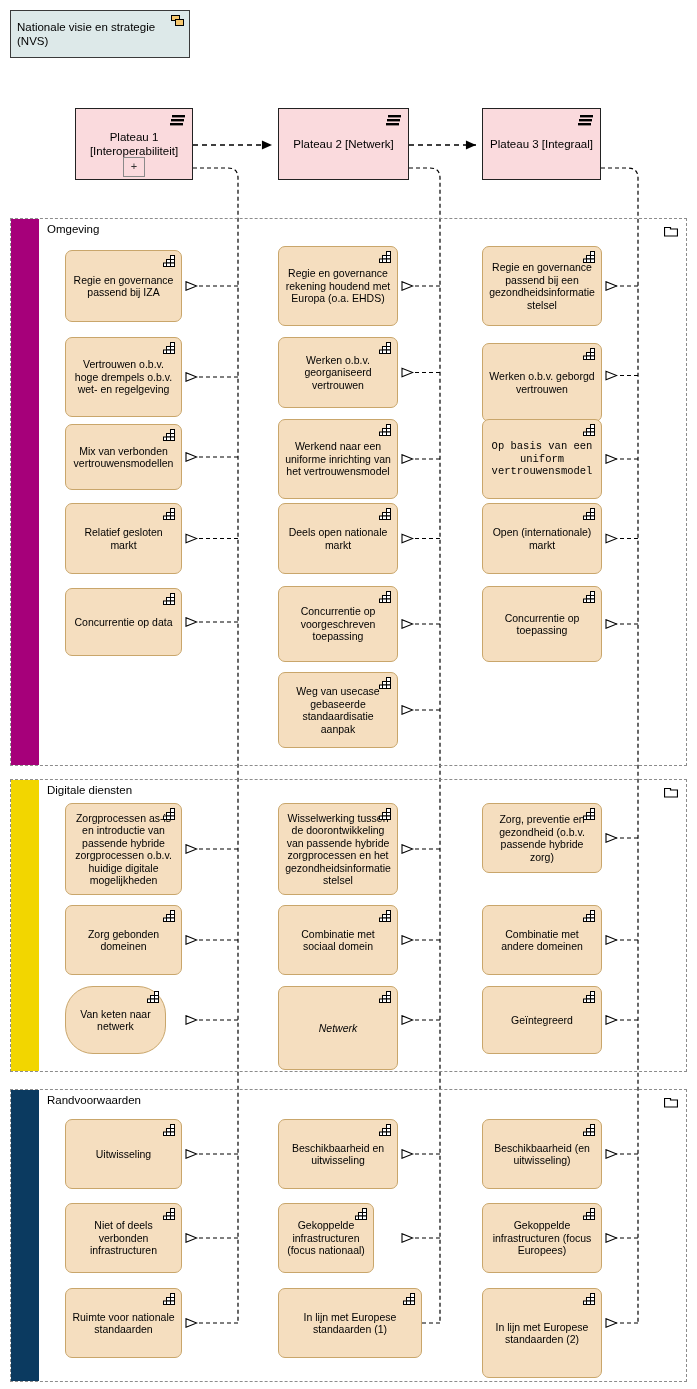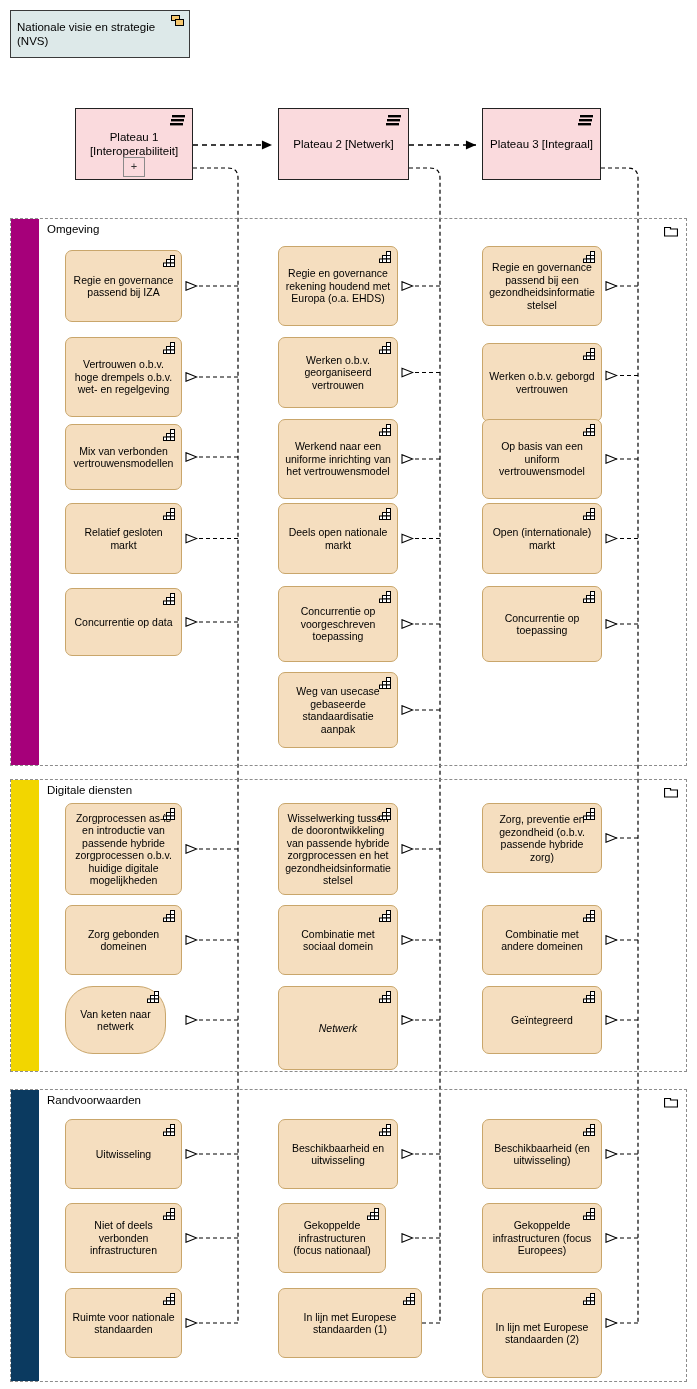--- a/index.html
+++ b/index.html
@@ -281,21 +281,21 @@
       <span class="etxt">Werken o.b.v. geborgd vertrouwen</span>
       <svg class="cap-icon" viewBox="0 0 13 12">
         <rect x="7.5" y="0.5" width="4" height="4" fill="#fff" stroke="#000" stroke-width="1"></rect>
         <rect x="7.5" y="4.5" width="4" height="3.5" fill="#fff" stroke="#000" stroke-width="1"></rect>
         <rect x="3.5" y="4.5" width="4" height="3.5" fill="#fff" stroke="#000" stroke-width="1"></rect>
         <rect x="7.5" y="8" width="4" height="3.5" fill="#fff" stroke="#000" stroke-width="1"></rect>
         <rect x="3.5" y="8" width="4" height="3.5" fill="#fff" stroke="#000" stroke-width="1"></rect>
         <rect x="0.5" y="8" width="3" height="3.5" fill="#fff" stroke="#000" stroke-width="1"></rect>
       </svg>
     </div>
-    <div class="abs elem" style="left: 482px; top: 419px; width: 120px; height: 80px;">
+    <div class="abs elem" style="left: 482px; top: 419px; width: 120px; height: 80px; font-family: Liberation Mono, monospace;">
       <span class="etxt">Op basis van een uniform vertrouwensmodel</span>
       <svg class="cap-icon" viewBox="0 0 13 12">
         <rect x="7.5" y="0.5" width="4" height="4" fill="#fff" stroke="#000" stroke-width="1"></rect>
         <rect x="7.5" y="4.5" width="4" height="3.5" fill="#fff" stroke="#000" stroke-width="1"></rect>
         <rect x="3.5" y="4.5" width="4" height="3.5" fill="#fff" stroke="#000" stroke-width="1"></rect>
         <rect x="7.5" y="8" width="4" height="3.5" fill="#fff" stroke="#000" stroke-width="1"></rect>
         <rect x="3.5" y="8" width="4" height="3.5" fill="#fff" stroke="#000" stroke-width="1"></rect>
         <rect x="0.5" y="8" width="3" height="3.5" fill="#fff" stroke="#000" stroke-width="1"></rect>
       </svg>
     </div>
@@ -471,21 +471,21 @@
       <span class="etxt">Beschikbaarheid en uitwisseling</span>
       <svg class="cap-icon" viewBox="0 0 13 12">
         <rect x="7.5" y="0.5" width="4" height="4" fill="#fff" stroke="#000" stroke-width="1"></rect>
         <rect x="7.5" y="4.5" width="4" height="3.5" fill="#fff" stroke="#000" stroke-width="1"></rect>
         <rect x="3.5" y="4.5" width="4" height="3.5" fill="#fff" stroke="#000" stroke-width="1"></rect>
         <rect x="7.5" y="8" width="4" height="3.5" fill="#fff" stroke="#000" stroke-width="1"></rect>
         <rect x="3.5" y="8" width="4" height="3.5" fill="#fff" stroke="#000" stroke-width="1"></rect>
         <rect x="0.5" y="8" width="3" height="3.5" fill="#fff" stroke="#000" stroke-width="1"></rect>
       </svg>
     </div>
-    <div class="abs elem" style="left: 278px; top: 1203px; width: 108px; height: 70px;">
+    <div class="abs elem" style="left: 278px; top: 1203px; width: 96px; height: 70px;">
       <span class="etxt">Gekoppelde infrastructuren (focus nationaal)</span>
       <svg class="cap-icon" viewBox="0 0 13 12">
         <rect x="7.5" y="0.5" width="4" height="4" fill="#fff" stroke="#000" stroke-width="1"></rect>
         <rect x="7.5" y="4.5" width="4" height="3.5" fill="#fff" stroke="#000" stroke-width="1"></rect>
         <rect x="3.5" y="4.5" width="4" height="3.5" fill="#fff" stroke="#000" stroke-width="1"></rect>
         <rect x="7.5" y="8" width="4" height="3.5" fill="#fff" stroke="#000" stroke-width="1"></rect>
         <rect x="3.5" y="8" width="4" height="3.5" fill="#fff" stroke="#000" stroke-width="1"></rect>
         <rect x="0.5" y="8" width="3" height="3.5" fill="#fff" stroke="#000" stroke-width="1"></rect>
       </svg>
     </div>

